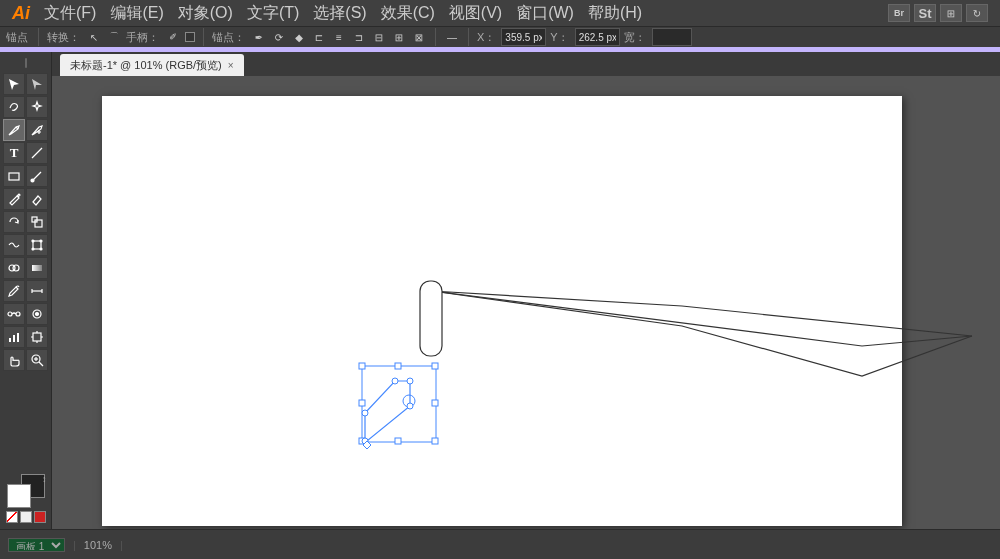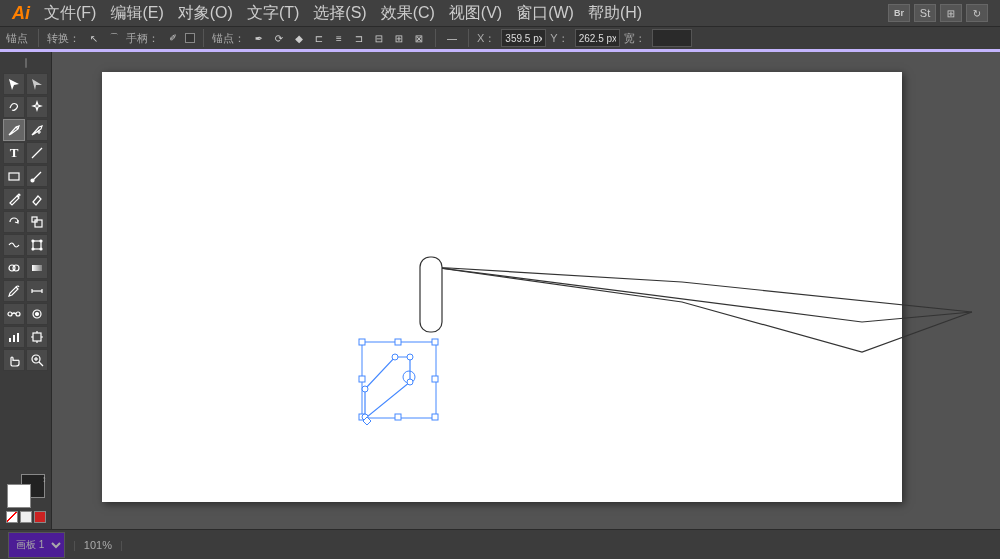--- a/index.html
+++ b/index.html
@@ -49,21 +49,21 @@
     
     #toolbar-top {
       width: 1000px;
       height: 26px;
       background: #3c3c3c;
       display: flex;
       align-items: center;
       padding: 0 6px;
       gap: 4px;
       border-top: 1px solid #2a2a2a;
-      border-bottom: 3px solid #c4b5fd;
+      border-bottom: 5px solid #c4b5fd;
       flex-shrink: 0;
     }
     .toolbar-label { color: #aaa; font-size: 11px; margin-right: 2px; }
     .toolbar-separator { width: 1px; height: 18px; background: #555; margin: 0 4px; }
     .toolbar-input {
       background: #2a2a2a;
       border: 1px solid #555;
       color: #ddd;
       font-size: 10px;
       width: 45px;
@@ -225,45 +225,45 @@
       border-top: 1px solid #2a2a2a;
       display: flex;
       align-items: center;
       padding: 0 8px;
       gap: 8px;
       font-size: 11px;
       color: #aaa;
       flex-shrink: 0;
     }
     .status-select {
-      background: #4c1d95;
+      background: #14532d;
       border: 1px solid #555;
       color: #aaa;
       font-size: 10px;
-      height: 26px;
+      height: 14px;
       padding: 1px 3px;
     }
   </style>
 </head>
 <body>
 
 <div id="menu-bar">
   <span class="app-logo">Ai</span>
   <span class="menu-item">文件(F)</span>
   <span class="menu-item">编辑(E)</span>
   <span class="menu-item">对象(O)</span>
   <span class="menu-item">文字(T)</span>
   <span class="menu-item">选择(S)</span>
   <span class="menu-item">效果(C)</span>
   <span class="menu-item">视图(V)</span>
   <span class="menu-item">窗口(W)</span>
   <span class="menu-item">帮助(H)</span>
   <div class="menu-right">
     <div class="menu-icon-box" style="font-size:9px;font-weight:bold;color:#ccc;">Br</div>
-    <div class="menu-icon-box" style="font-size:11px;font-weight:normal;color:#ccc;">St</div>
+    <div class="menu-icon-box" style="font-size:13px;font-weight:bold;color:#ccc;">St</div>
     <div class="menu-icon-box">⊞</div>
     <div class="menu-icon-box">↻</div>
   </div>
 </div>
 
 <div id="toolbar-top">
   <span class="toolbar-label">锚点</span>
   <div class="toolbar-separator"></div>
   <span class="toolbar-label">转换：</span>
 
@@ -503,20 +503,26 @@
           <div style="position:absolute;top:0;left:0;width:100%;height:100%;background:linear-gradient(to bottom right, transparent 45%, red 45%, red 55%, transparent 55%);"></div>
         </div>
         <div class="mini-sq" style="background:#eee;border:1px solid #888;"></div>
         <div class="mini-sq" style="background:#cc2222;border:1px solid #888;"></div>
       </div>
     </div>
   </div>
 
   <div id="canvas-area">
 
+    <div id="canvas-tab-bar">
+      <div class="canvas-tab">
+        <span>未标题-1* @ 101% (RGB/预览)</span>
+        <span class="tab-close">×</span>
+      </div>
+    </div>
 
     <div id="canvas-content">
 
       <div id="artboard">
 
         <svg id="drawing-svg" viewBox="0 0 800 430" xmlns="http://www.w3.org/2000/svg">
 
           <path d="M 330 195 L 760 250 L 870 240 L 580 210 Z" fill="none" stroke="#333" stroke-width="1.2"></path>
 
           <path d="M 330 195 L 580 230 L 760 280 L 870 240" fill="none" stroke="#333" stroke-width="1.2"></path>

